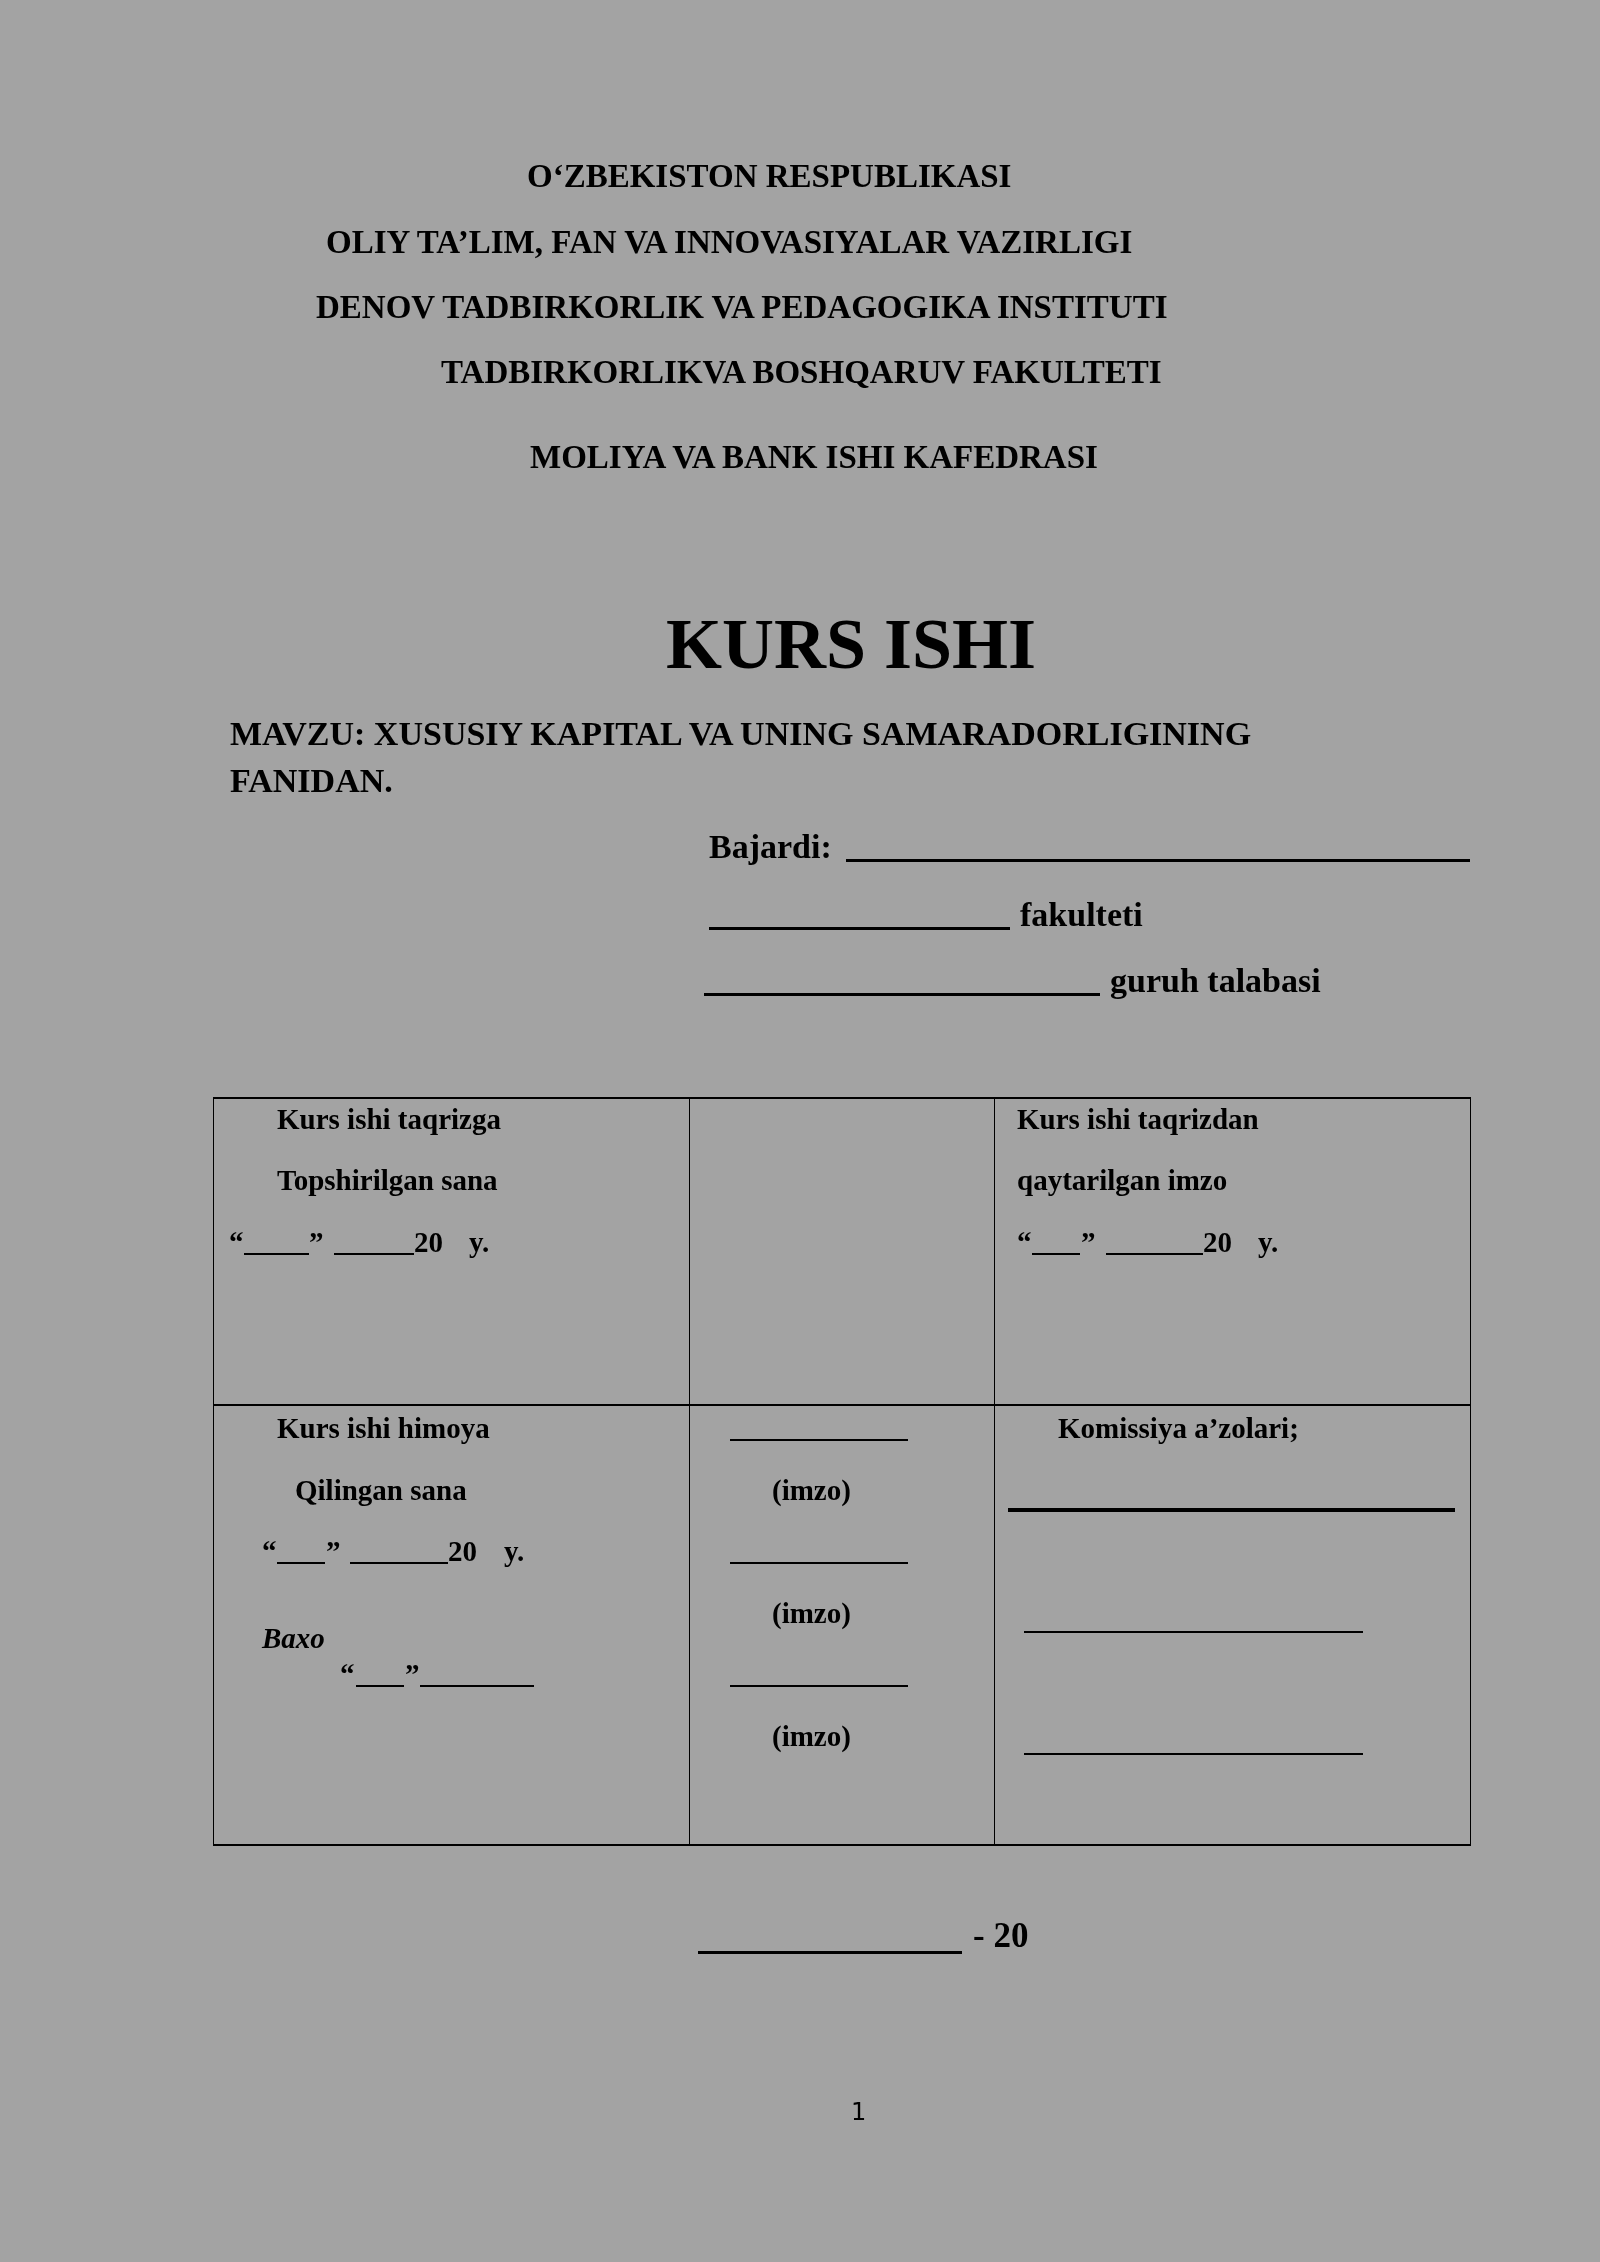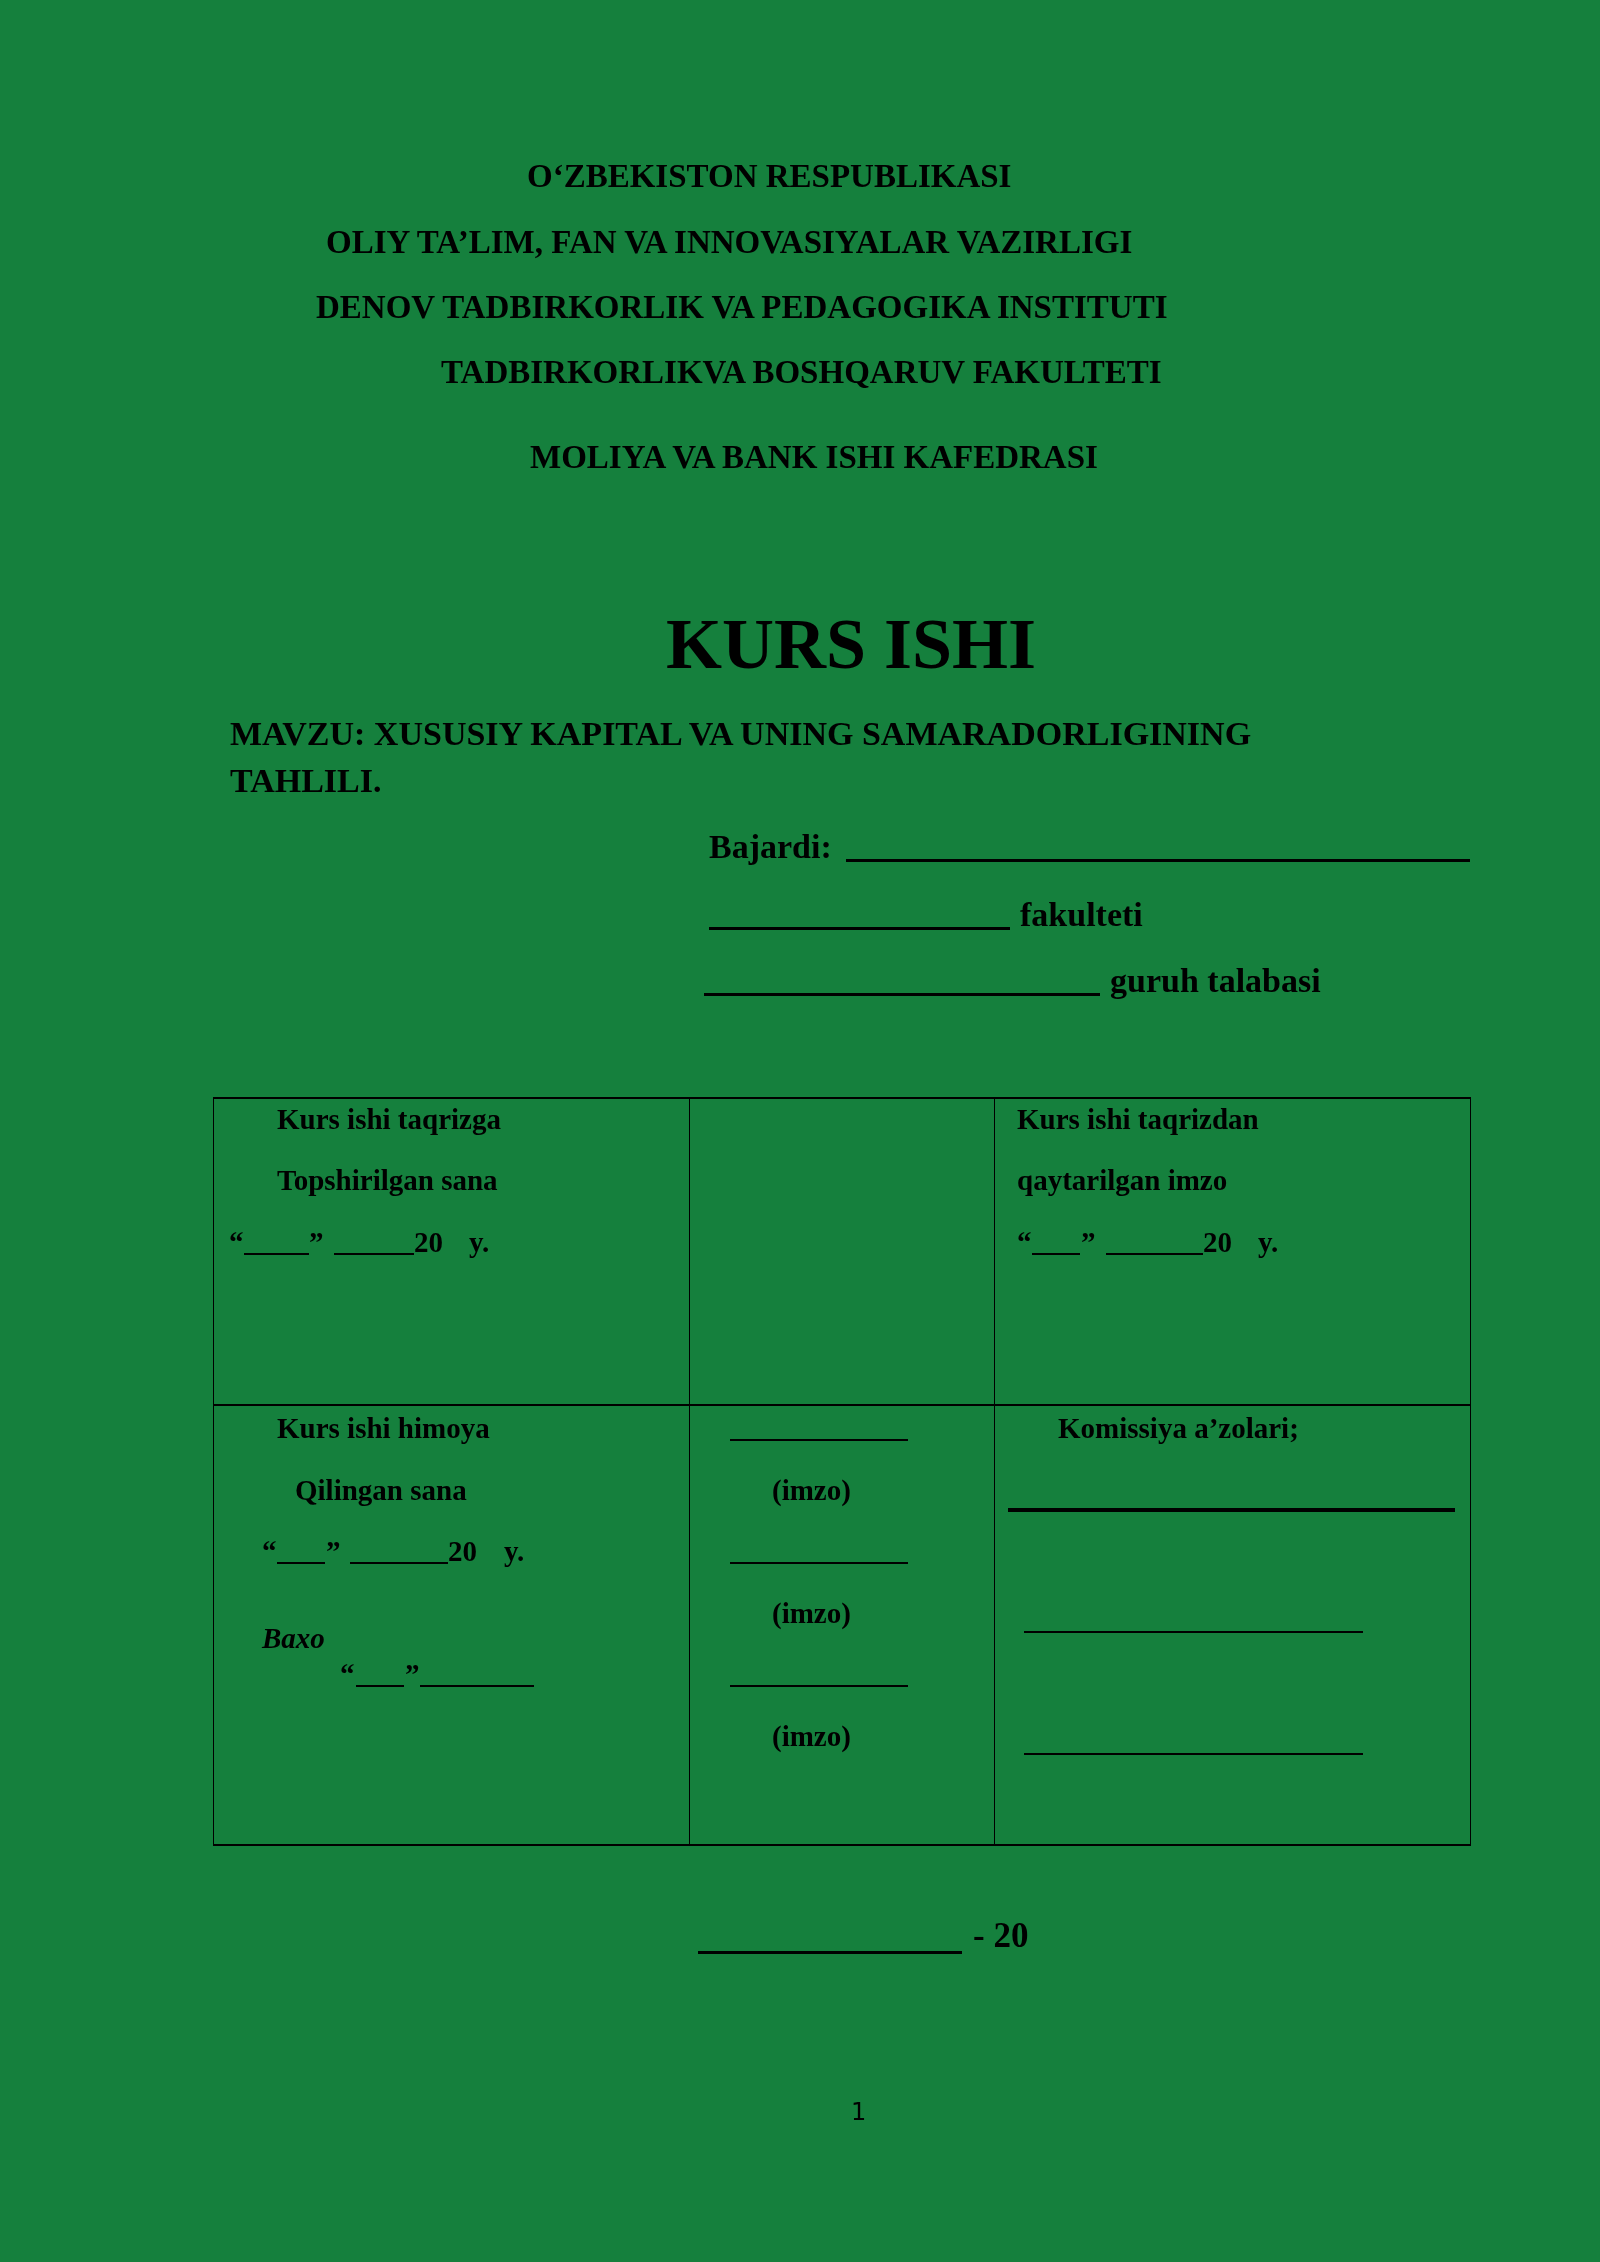--- a/index.html
+++ b/index.html
@@ -1,17 +1,17 @@
 <!DOCTYPE html>
 <html><head>
 <meta charset="utf-8">
 <style>
   html, body { margin: 0; padding: 0; background: #ffffff; }
   body { width: 1600px; height: 2262px; position: relative; overflow: hidden; }
-  .page { position: absolute; left: 0; top: 0; width: 1600px; height: 2262px; background: #15803d; color: #000000; }
+  .page { position: absolute; left: 0; top: 0; width: 1600px; height: 2262px; background: #a3a3a3; color: #000000; }
   .serif { font-family: "Liberation Serif", "DejaVu Serif", serif; font-weight: bold; }
   .t { position: absolute; white-space: nowrap; line-height: 1; color: #000; }
   .hdr { font-size: 33px; }
   .uline { position: absolute; background: #000; height: 2px; }
   .uline.thick { height: 4px; }
   .tbl-line { position: absolute; background: #000; }
   .cell-t { font-size: 29px; }
   .pageno { font-family: "DejaVu Sans", sans-serif; font-weight: normal; font-size: 24px; }
 </style>
 </head>
@@ -21,21 +21,21 @@
 
   <div class="t hdr" style="left:527px; top:160px;">O‘ZBEKISTON RESPUBLIKASI</div>
   <div class="t hdr" style="left:326px; top:226px;">OLIY TA’LIM, FAN VA INNOVASIYALAR VAZIRLIGI</div>
   <div class="t hdr" style="left:316px; top:291px;">DENOV TADBIRKORLIK VA PEDAGOGIKA INSTITUTI</div>
   <div class="t hdr" style="left:441px; top:356px;">TADBIRKORLIKVA BOSHQARUV FAKULTETI</div>
   <div class="t hdr" style="left:530px; top:441px;text-align:center;">MOLIYA VA BANK ISHI KAFEDRASI</div>
 
   <div class="t" style="left:666px; top:608px; font-size:72px;">KURS ISHI</div>
 
   <div class="t" style="left:230px; top:717px; font-size:34px;">MAVZU: XUSUSIY KAPITAL VA UNING SAMARADORLIGINING</div>
-  <div class="t" style="left:230px; top:764px; font-size:34px;">TAHLILI.</div>
+  <div class="t" style="left:230px; top:764px; font-size:34px;">FANIDAN.</div>
 
   <div class="t" style="left:709px; top:830px; font-size:34px;">Bajardi:</div>
   <div class="uline" style="left:846px; top:859px; width:624px; height:3px;"></div>
 
   <div class="uline" style="left:709px; top:927px; width:301px; height:3px;"></div>
   <div class="t" style="left:1020px; top:898px; font-size:34px;">fakulteti</div>
 
   <div class="uline" style="left:704px; top:993px; width:396px; height:3px;"></div>
   <div class="t" style="left:1110px; top:964px; font-size:34px;">guruh talabasi</div>
 

